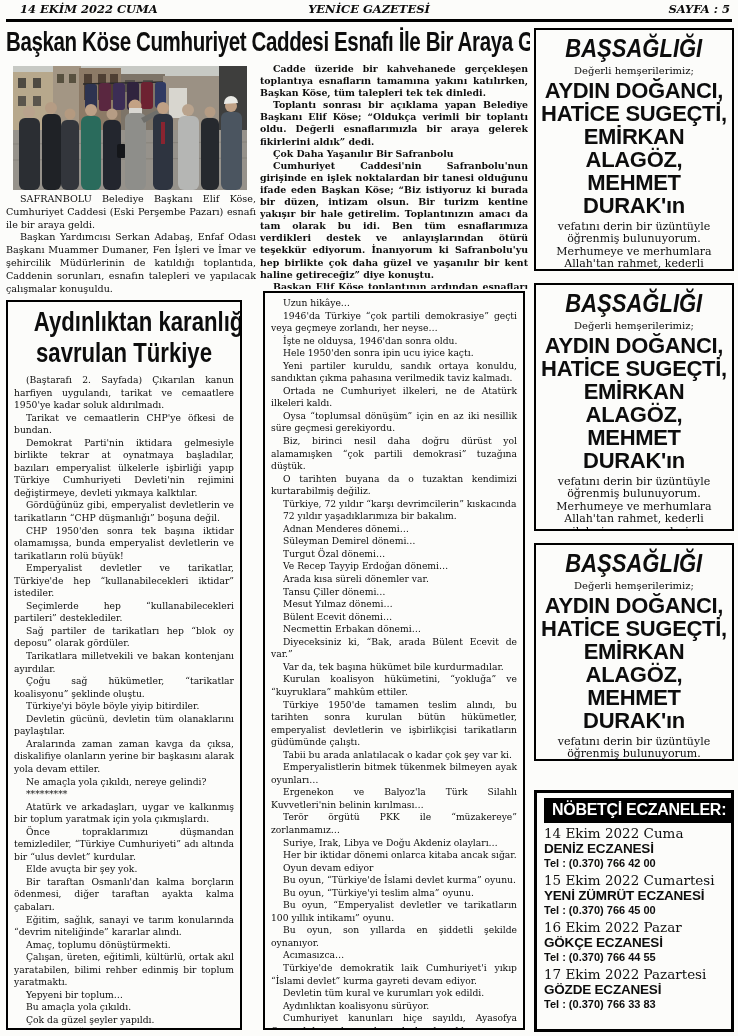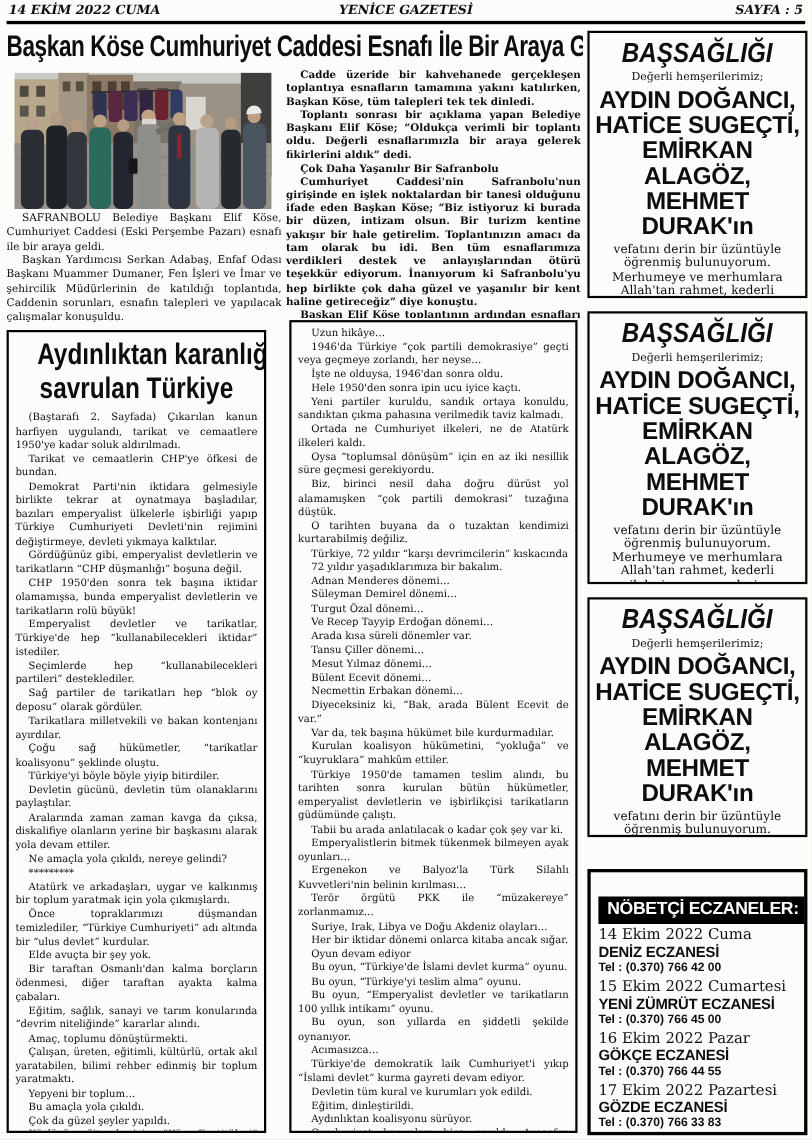--- a/index.html
+++ b/index.html
@@ -3,21 +3,21 @@
 <meta charset="utf-8">
 <style>
   html,body{margin:0;padding:0;background:#e9e9e7;}
   .page{position:relative;width:738px;height:1036px;background:#fcfcfa;color:#0d0d0d;
         font-family:"DejaVu Serif",serif;overflow:hidden;margin:0 auto;}
 
   
   .masthead{position:absolute;top:2px;left:6px;width:726px;height:17px;
             border-bottom:3px solid #000;font-family:"DejaVu Serif",serif;
             font-weight:bold;font-style:italic;font-size:11.5px;}
-  .mast-left{position:absolute;left:2px;top:0;}
+  .mast-left{position:absolute;left:14px;top:0;}
   .mast-center{position:absolute;left:0;right:0;top:0;text-align:center;}
   .mast-right{position:absolute;right:2px;top:0;}
 
   
   .headline{position:absolute;top:27px;left:6px;width:524px;height:38px;overflow:hidden;
             font-family:"Liberation Sans",sans-serif;font-weight:bold;font-size:27px;
             white-space:nowrap;}
   .headline span{display:inline-block;transform:scaleX(0.76);transform-origin:left center;
                  letter-spacing:-0.5px;}
 
@@ -59,21 +59,21 @@
               font-size:25px;line-height:27px;white-space:nowrap;}
   .cond-title span{display:inline-block;transform:scaleX(0.88);transform-origin:center;}
   .cond-salutation{font-size:10px;margin-top:3px;}
   .cond-names{font-family:"Liberation Sans",sans-serif;font-weight:bold;font-size:22px;
               line-height:23px;white-space:pre-line;margin-top:3px;letter-spacing:-0.3px;}
   .cond-body{font-size:11px;line-height:12.4px;margin-top:4px;}
   .cond-sig1{font-weight:bold;font-size:12px;margin-top:6px;}
   .cond-sig2{font-size:10.5px;margin-top:1px;}
 
   .pharm{position:absolute;top:790px;left:534px;width:200px;height:242px;
-         border:3px solid #000;box-sizing:border-box;padding:22px 7px;overflow:hidden;}
+         border:3px solid #000;box-sizing:border-box;padding:5px 7px;overflow:hidden;}
   .pharm-header{display:inline-block;background:#000;color:#fff;
                 font-family:"Liberation Sans",sans-serif;font-weight:bold;font-size:16px;
                 padding:3px 8px 4px 8px;white-space:nowrap;letter-spacing:-0.3px;}
   .ph-entry{margin-top:2px;}
   .ph-date{font-size:13.5px;line-height:16px;}
   .ph-name{font-family:"Liberation Sans",sans-serif;font-weight:bold;font-size:13.5px;
            line-height:16px;letter-spacing:-0.2px;}
   .ph-tel{font-family:"Liberation Sans",sans-serif;font-weight:bold;font-size:11px;
           line-height:13px;}
 </style>
@@ -243,21 +243,20 @@
       <p>Suriye, Irak, Libya ve Doğu Akdeniz olayları…</p>
       <p>Her bir iktidar dönemi onlarca kitaba ancak sığar.</p>
       <p>Oyun devam ediyor</p>
       <p>Bu oyun, “Türkiye'de İslami devlet kurma” oyunu.</p>
       <p>Bu oyun, “Türkiye'yi teslim alma” oyunu.</p>
       <p>Bu oyun, “Emperyalist devletler ve tarikatların 100 yıllık intikamı” oyunu.</p>
       <p>Bu oyun, son yıllarda en şiddetli şekilde oynanıyor.</p>
       <p>Acımasızca…</p>
       <p>Türkiye'de demokratik laik Cumhuriyet'i yıkıp “İslami devlet” kurma gayreti devam ediyor.</p>
       <p>Devletin tüm kural ve kurumları yok edildi.</p>
-      <p>Eğitim, dinleştirildi.</p>
       <p>Aydınlıktan koalisyonu sürüyor.</p>
       <p>Cumhuriyet kanunları hiçe sayıldı, Ayasofya Osmanlı kanunlarına dayandırılarak açıldı.</p>
     </div>
 
   <div class="right-col">
 
       <div class="cond-box">
         <div class="cond-title"><span>BAŞSAĞLIĞI</span></div>
         <div class="cond-salutation">Değerli hemşerilerimiz;</div>
         <div class="cond-names">AYDIN DOĞANCI,

